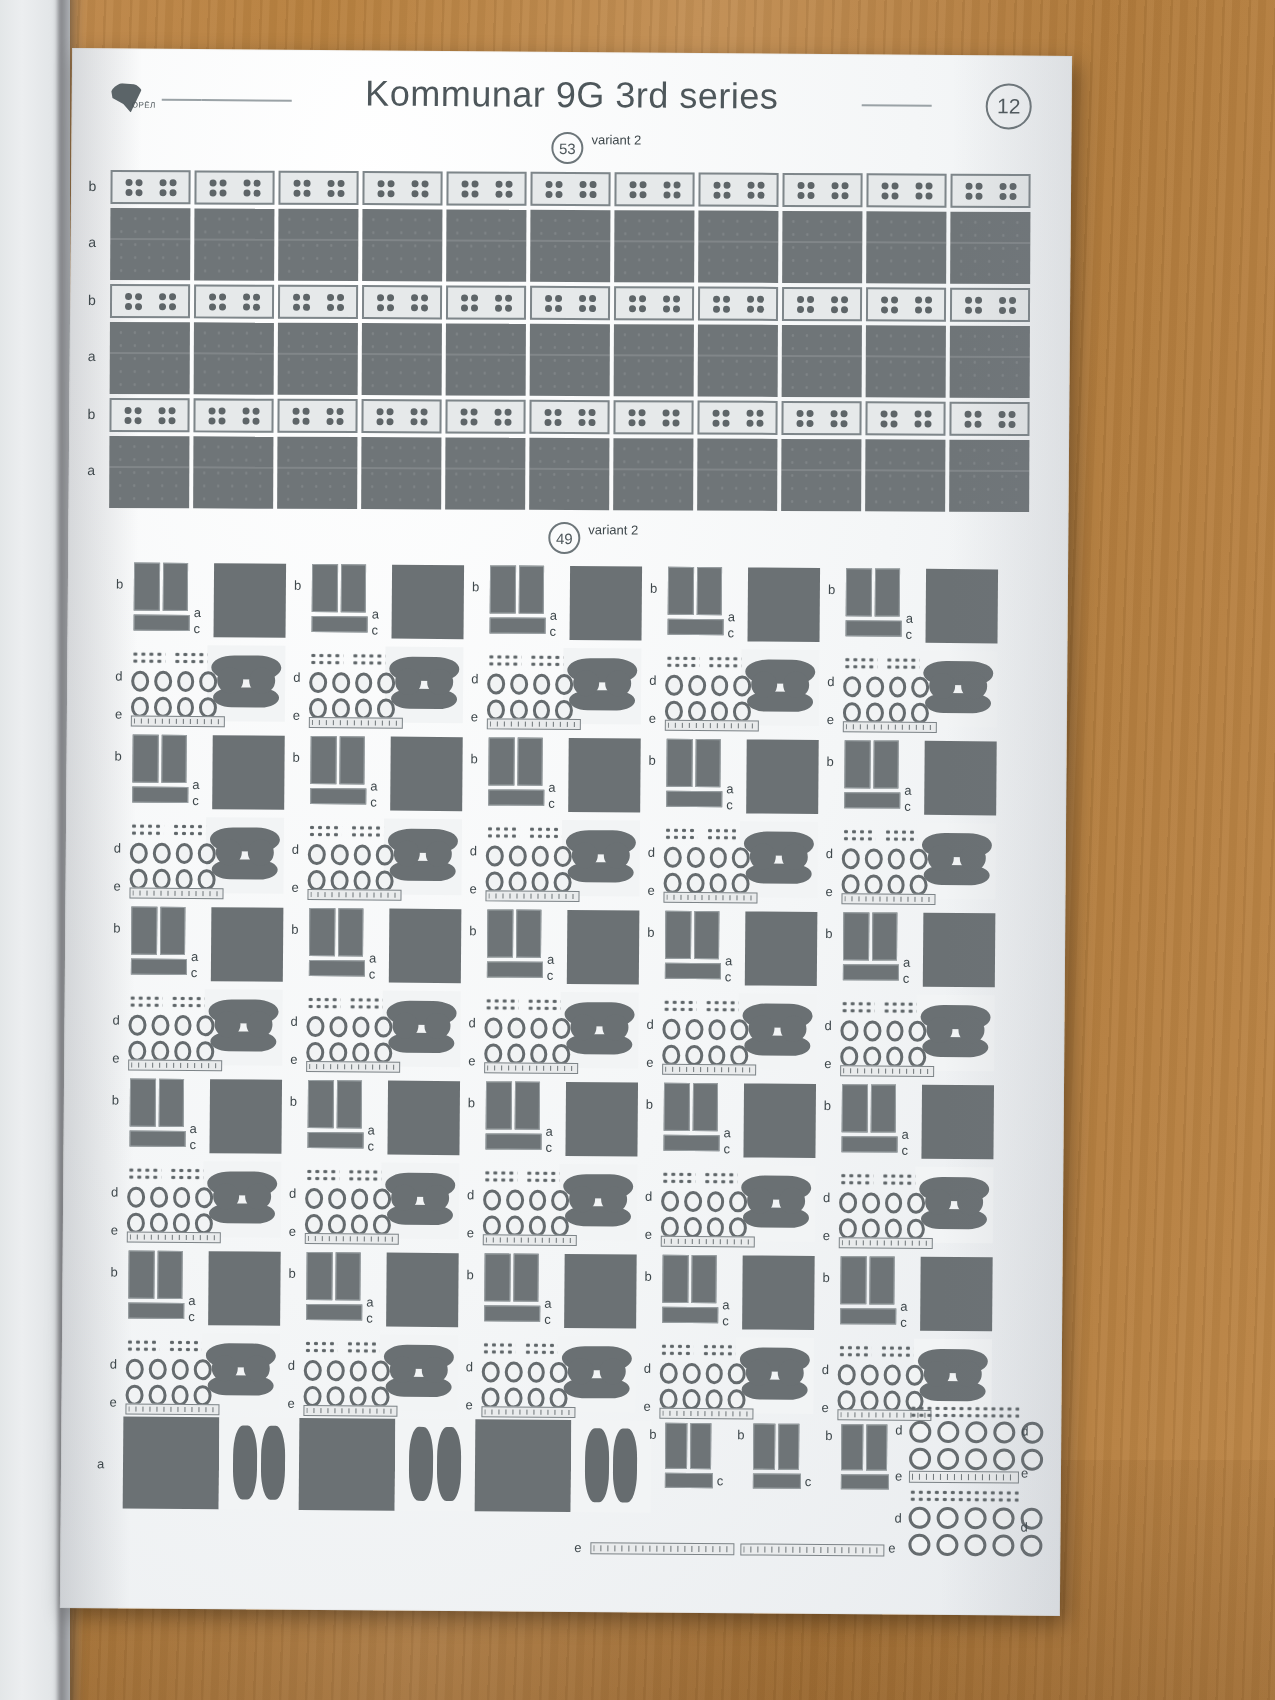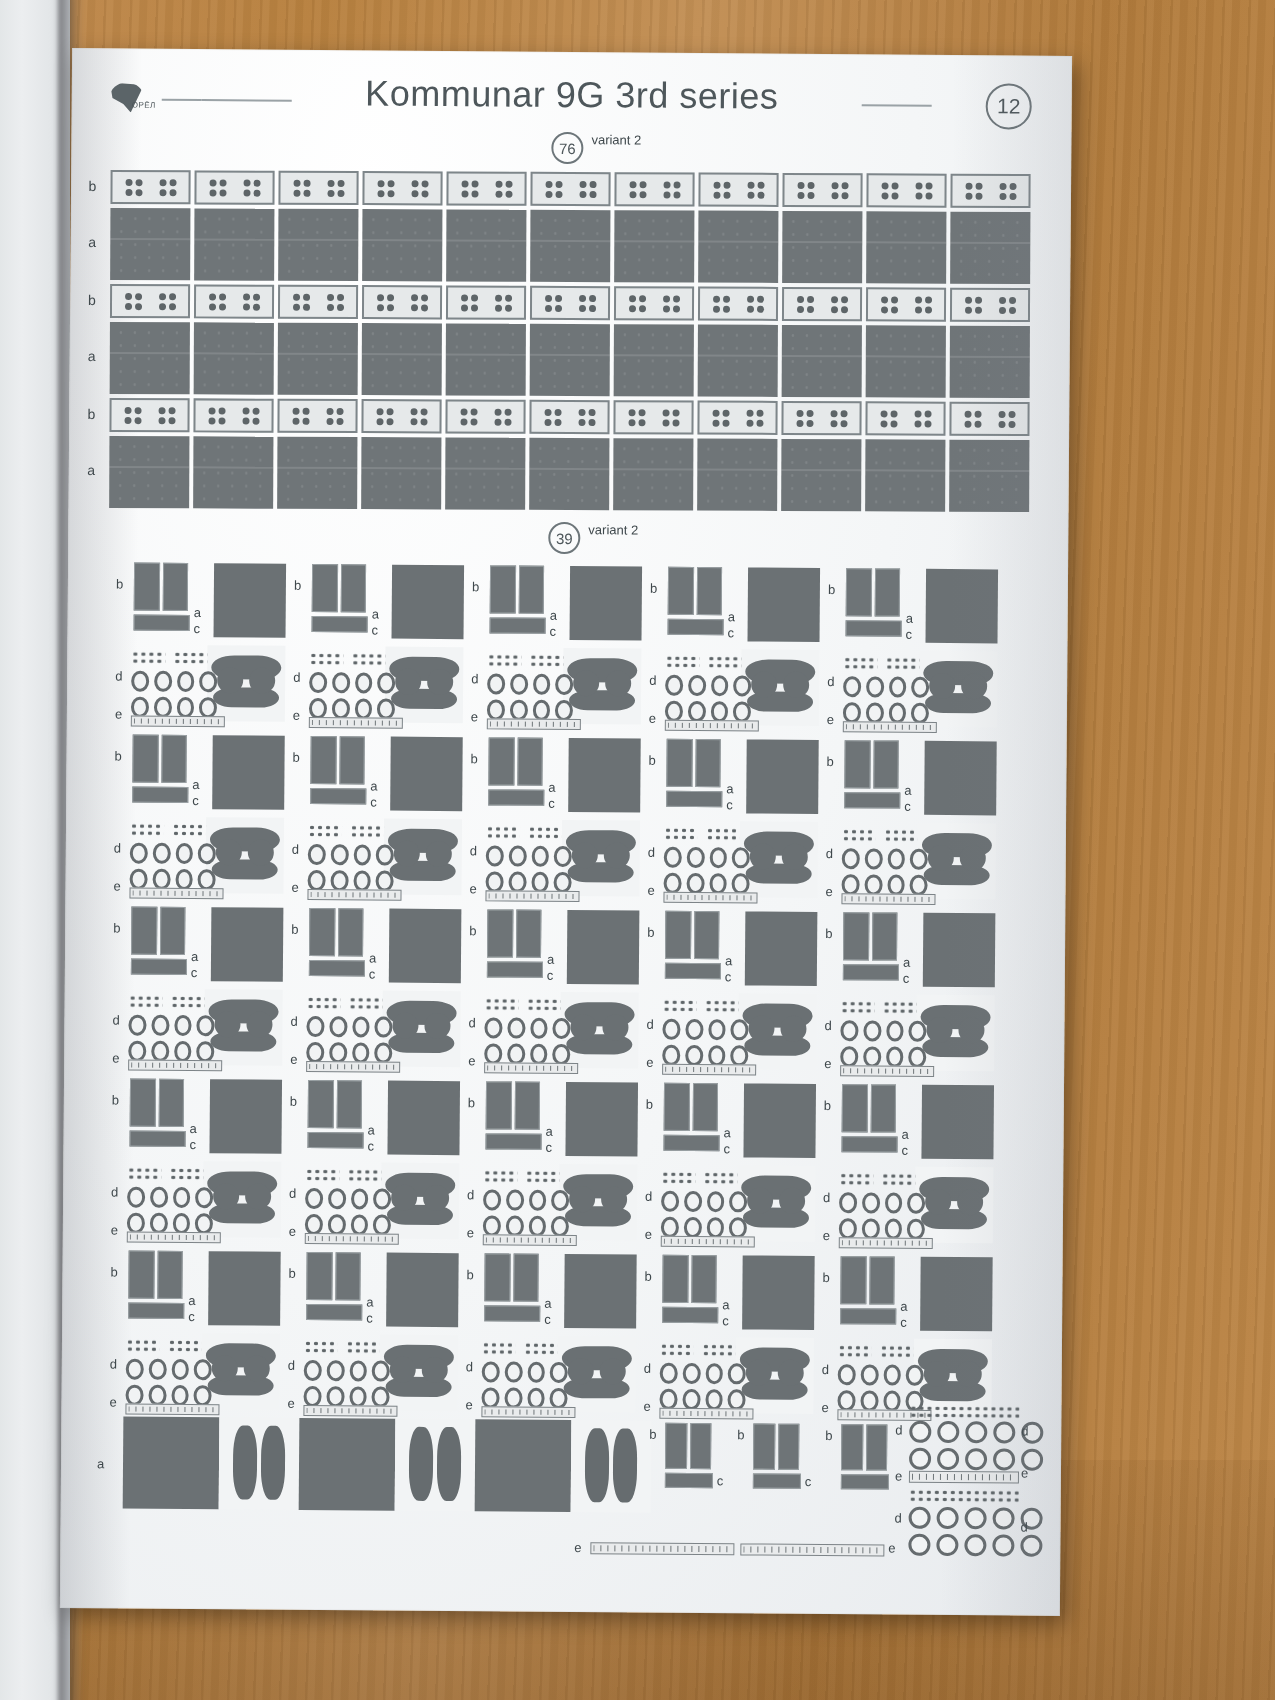--- a/index.html
+++ b/index.html
@@ -435,21 +435,21 @@
       <div class="logotext">ОРЁЛ</div>
       <div class="leadline"></div>
     </div>
     <div class="title-rule-left"></div>
     <div class="page-title">Kommunar 9G 3rd series</div>
     <div class="title-rule-right"></div>
     <div class="page-number">12</div>
   </div>
 
   <div class="section-caption" style="top:80px;">
-    <span class="num">76</span><span class="lbl">variant 2</span>
+    <span class="num">53</span><span class="lbl">variant 2</span>
   </div>
 
   <div id="sheet62">
 
     <div class="sprue-row" style="top:0px; height:34px;">
       <div class="wheelcard">
           <span class="dotgrid">
             <i></i>
             <i></i>
             <i></i>
@@ -1060,21 +1060,21 @@
         </div>
       <div class="sprue-cell">
           <span class="tread"></span>
           <span class="treadline" style="top:30px;"></span>
         </div>
       <div class="rowlabel" style="top:26px;">a</div>
     </div>
   </div>
 
   <div class="section-caption" style="top:470px;">
-    <span class="num">39</span><span class="lbl">variant 2</span>
+    <span class="num">49</span><span class="lbl">variant 2</span>
   </div>
 
   <div id="grid63">
 
     <div class="prow" style="top:0px;">
       <div class="pgroup" style="left:0px;">
         <span class="lbl" style="left:0px; top:16px;">b</span>
         <span class="plate-pair">
             <span></span>
             <span></span>

